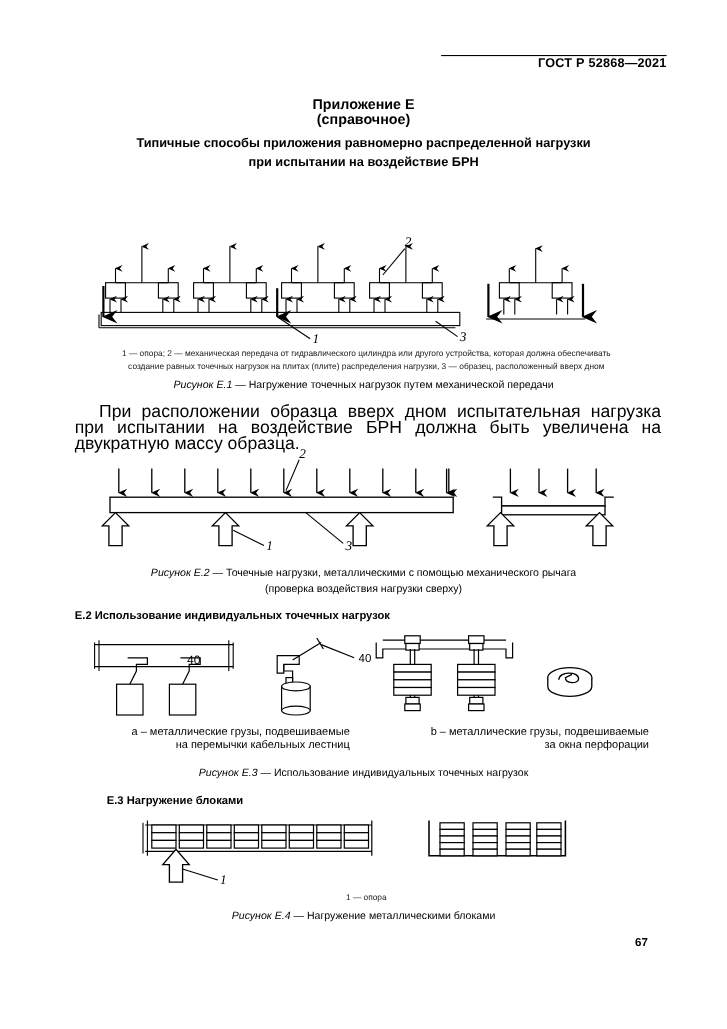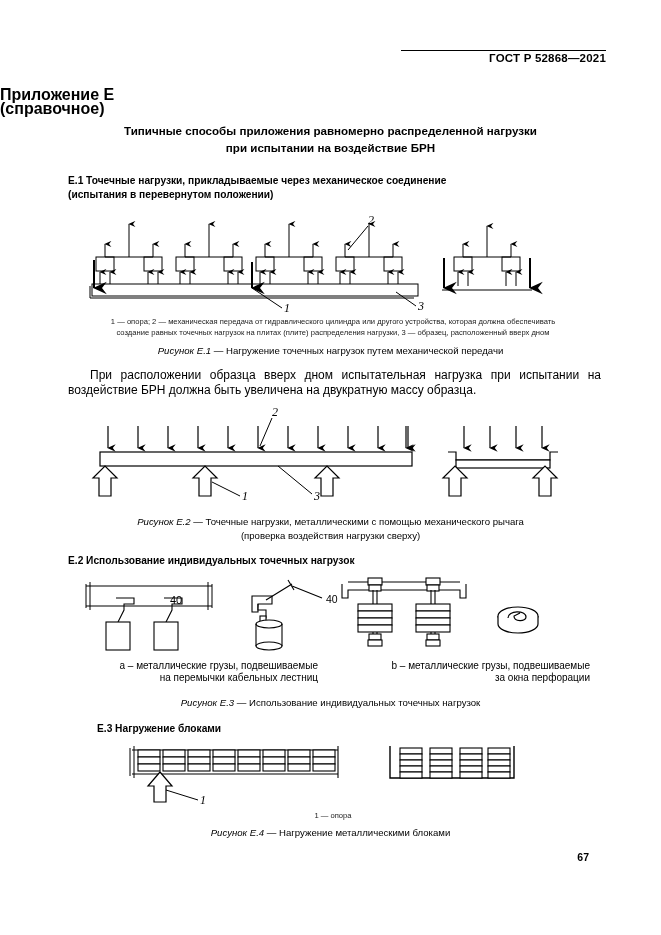--- a/index.html
+++ b/index.html
@@ -9,32 +9,32 @@
     -webkit-font-smoothing:antialiased;
   }
   .page{position:absolute;inset:0;}
 
   
   .hdr{position:absolute;top:48px;right:55px;text-align:right;padding-left:20px;}
   .hdr-rule{position:absolute;top:50px;right:55px;width:205px;height:1px;background:#000;}
   .hdr-txt{font-size:11.5px;font-weight:bold;letter-spacing:.2px;}
 
   
-  .appx{position:absolute;top:88px;left:0;right:0;font-size:16px;font-weight:bold;line-height:14px;}
+  .appx{position:absolute;top:88px;left:0;right:0;text-align:center;font-size:13px;font-weight:bold;line-height:14px;}
   .maintitle{position:absolute;top:122px;left:90px;right:90px;text-align:center;font-size:11.6px;font-weight:bold;line-height:17px;}
 
   .sec{position:absolute;left:68px;font-size:10.2px;font-weight:bold;line-height:13.5px;}
   .sec#sec-e1{top:174px;}
   .sec#sec-e2{top:554px;}
   .sec#sec-e3{top:722px;padding-left:29px;}
 
   .legend{position:absolute;left:60px;right:55px;font-size:7.6px;line-height:11px;text-align:center;color:#1a1a1a;}
   .figcap{position:absolute;left:55px;right:55px;text-align:center;font-size:9.6px;line-height:13.5px;}
   .figcap .it{font-style:italic;}
-  .para{position:absolute;left:68px;right:60px;font-size:12px;line-height:14.5px;text-indent:22px;text-align:justify;}
+  .para{position:absolute;left:68px;right:60px;font-size:16px;line-height:14.5px;text-indent:22px;text-align:justify;}
 
   .abcap{position:absolute;font-size:10px;line-height:12px;text-align:right;}
 
   .pnum{position:absolute;bottom:72px;right:72px;font-size:10.5px;font-weight:bold;}
 
   .fig{position:absolute;}
   svg{display:block;overflow:visible;}
   .lbl{font-family:"Liberation Serif", serif;font-style:italic;font-size:12px;}
 </style>
 </head>
@@ -50,24 +50,20 @@
   <div class="appx">
     <div>Приложение Е</div>
     <div>(справочное)</div>
   </div>
 
   <div class="maintitle">
     <div>Типичные способы приложения равномерно распределенной нагрузки</div>
     <div>при испытании на воздействие БРН</div>
   </div>
 
-  <div class="sec" id="sec-e1">
-    <div>Е.1 Точечные нагрузки, прикладываемые через механическое соединение</div>
-    <div>(испытания в перевернутом положении)</div>
-  </div>
 
   <div class="fig" style="left:96px;top:202px;">
     <svg width="470" height="110" viewBox="0 0 470 110">
       <defs>
         <marker id="upArrow" markerWidth="7" markerHeight="8" refX="3.5" refY="0.6" orient="auto">
           <path d="M3.5 0 L6.6 7 L3.5 4.6 L0.4 7 Z" fill="#000"></path>
         </marker>
         <marker id="dnArrow" markerWidth="7" markerHeight="8" refX="3.5" refY="7.4" orient="auto">
           <path d="M3.5 8 L0.4 1 L3.5 3.4 L6.6 1 Z" fill="#000"></path>
         </marker>

